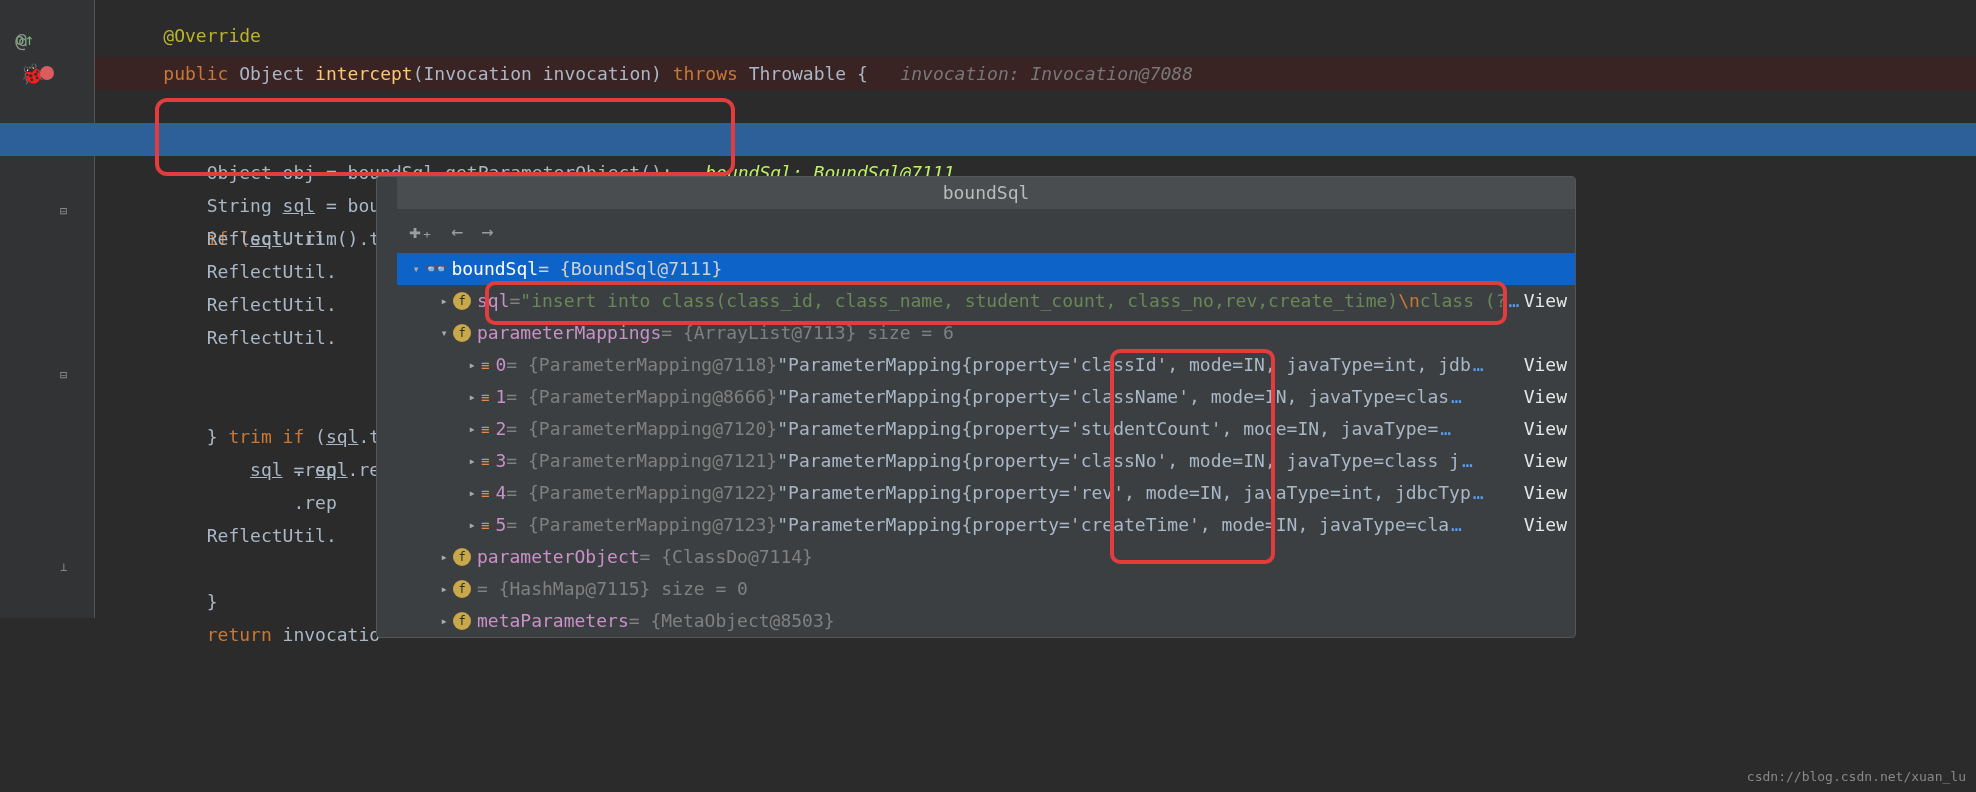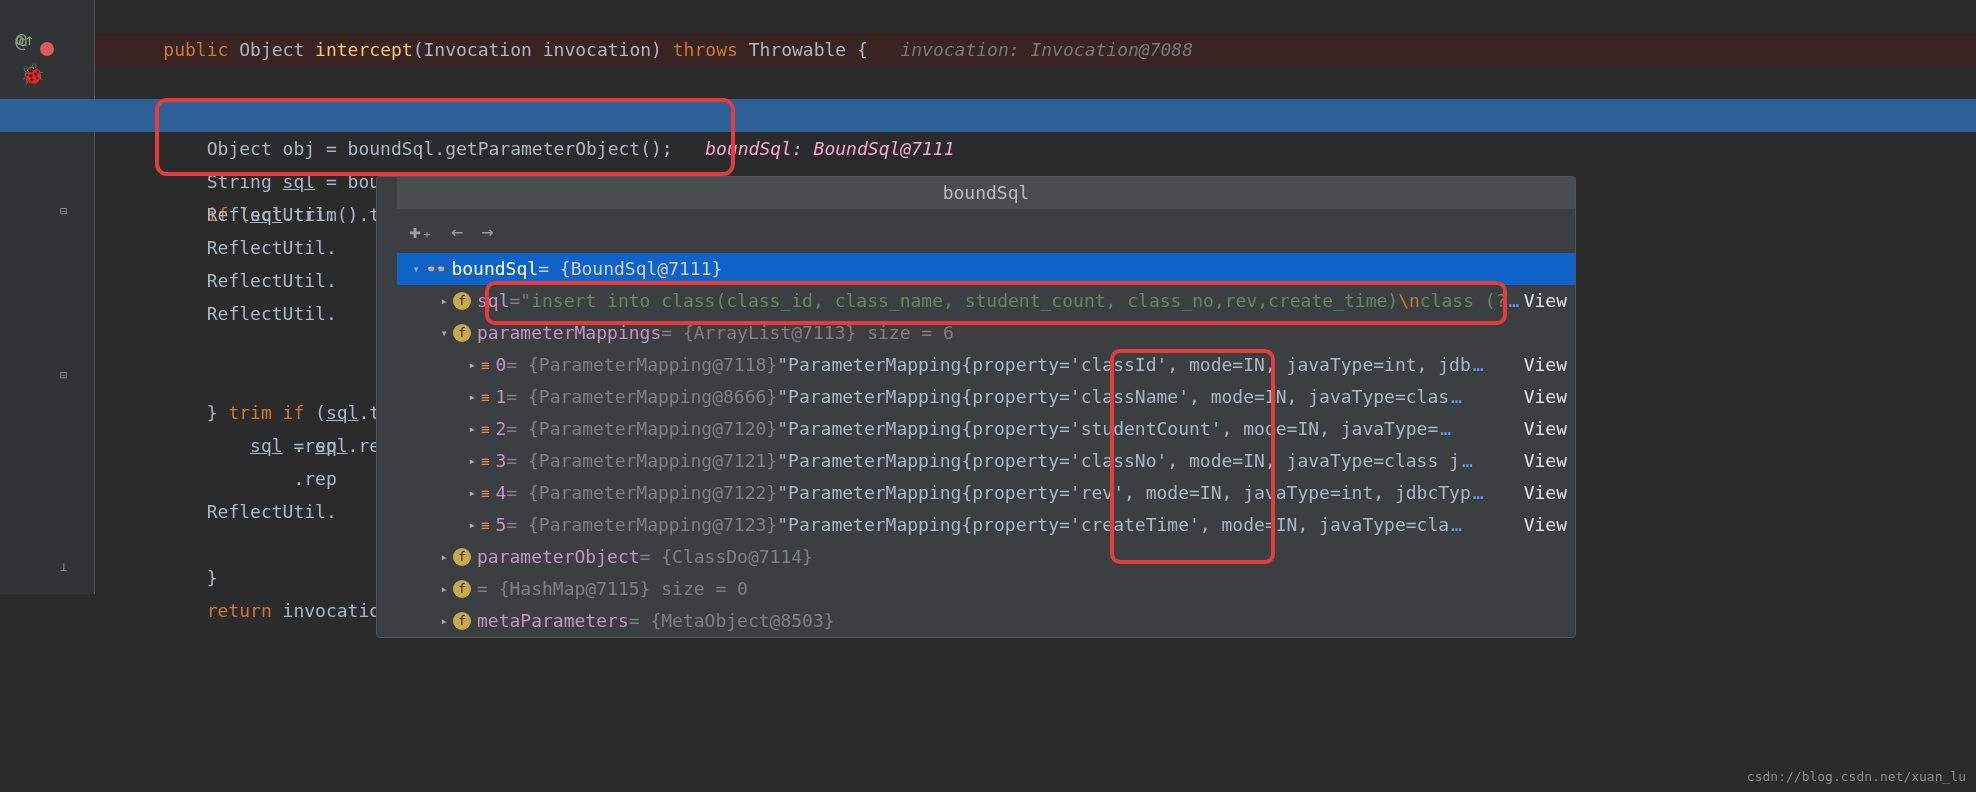--- a/index.html
+++ b/index.html
@@ -179,36 +179,39 @@
 <div class="editor">
   <div class="gutter">
     <span class="gutter-icon override-icon">o↑</span>
     <span class="gutter-icon at-icon">@</span>
     <span class="gutter-icon bug-icon">🐞</span>
     <span class="fold-icon" style="top:204px">⊟</span>
     <span class="fold-icon" style="top:368px">⊟</span>
     <span class="fold-icon" style="top:560px">⊥</span>
   </div>
 
+  <div class="code-line" style="height:24px;line-height:24px">
+    <span class="method" style="color:#bbb529">@Override</span>
+  </div>
 
   <div class="code-line">
     <span class="kw">public</span><span> </span><span>Object</span><span> </span><span class="method">intercept</span><span>(</span><span>Invocation</span><span> </span><span>invocation</span><span>) </span><span class="kw">throws</span><span> </span><span>Throwable</span><span> {</span><span>   </span><span class="inline-hint">invocation: Invocation@7088</span>
   </div>
 
   <div class="code-line bp-line">
     <span class="bp-dot"></span>
     <span>    </span><span>StatementHandler statementHandler = (StatementHandler) invocation.getTarget();</span><span>   </span><span class="inline-hint">statementHandler: RoutingState</span>
   </div>
 
   <div class="code-line">
     <span>    </span><span>BoundSql boundSql = statementHandler.getBoundSql();</span><span>   </span><span class="inline-hint">boundSql: BoundSql@7111  statementHandler: RoutingStateme</span>
   </div>
 
   <div class="code-line highlight-line">
-    <span>    </span><span>Object obj = boundSql.getParameterObject();</span><span>   </span><span class="inline-hint" style="color:#f9a8d4">boundSql: BoundSql@7111</span>
+    <span>    </span><span>Object obj = boundSql.getParameterObject();</span><span>   </span><span class="inline-hint" style="color:#bef264">boundSql: BoundSql@7111</span>
   </div>
 
   <div class="code-line">
     <span>    </span><span>String </span><span style="text-decoration:underline">sql</span><span> = boundSql.getSql();</span>
   </div>
 
   <div class="code-line">
     <span>    </span><span class="kw">if (</span><span style="text-decoration:underline">sql</span><span>.trim().t</span>
   </div>
 

